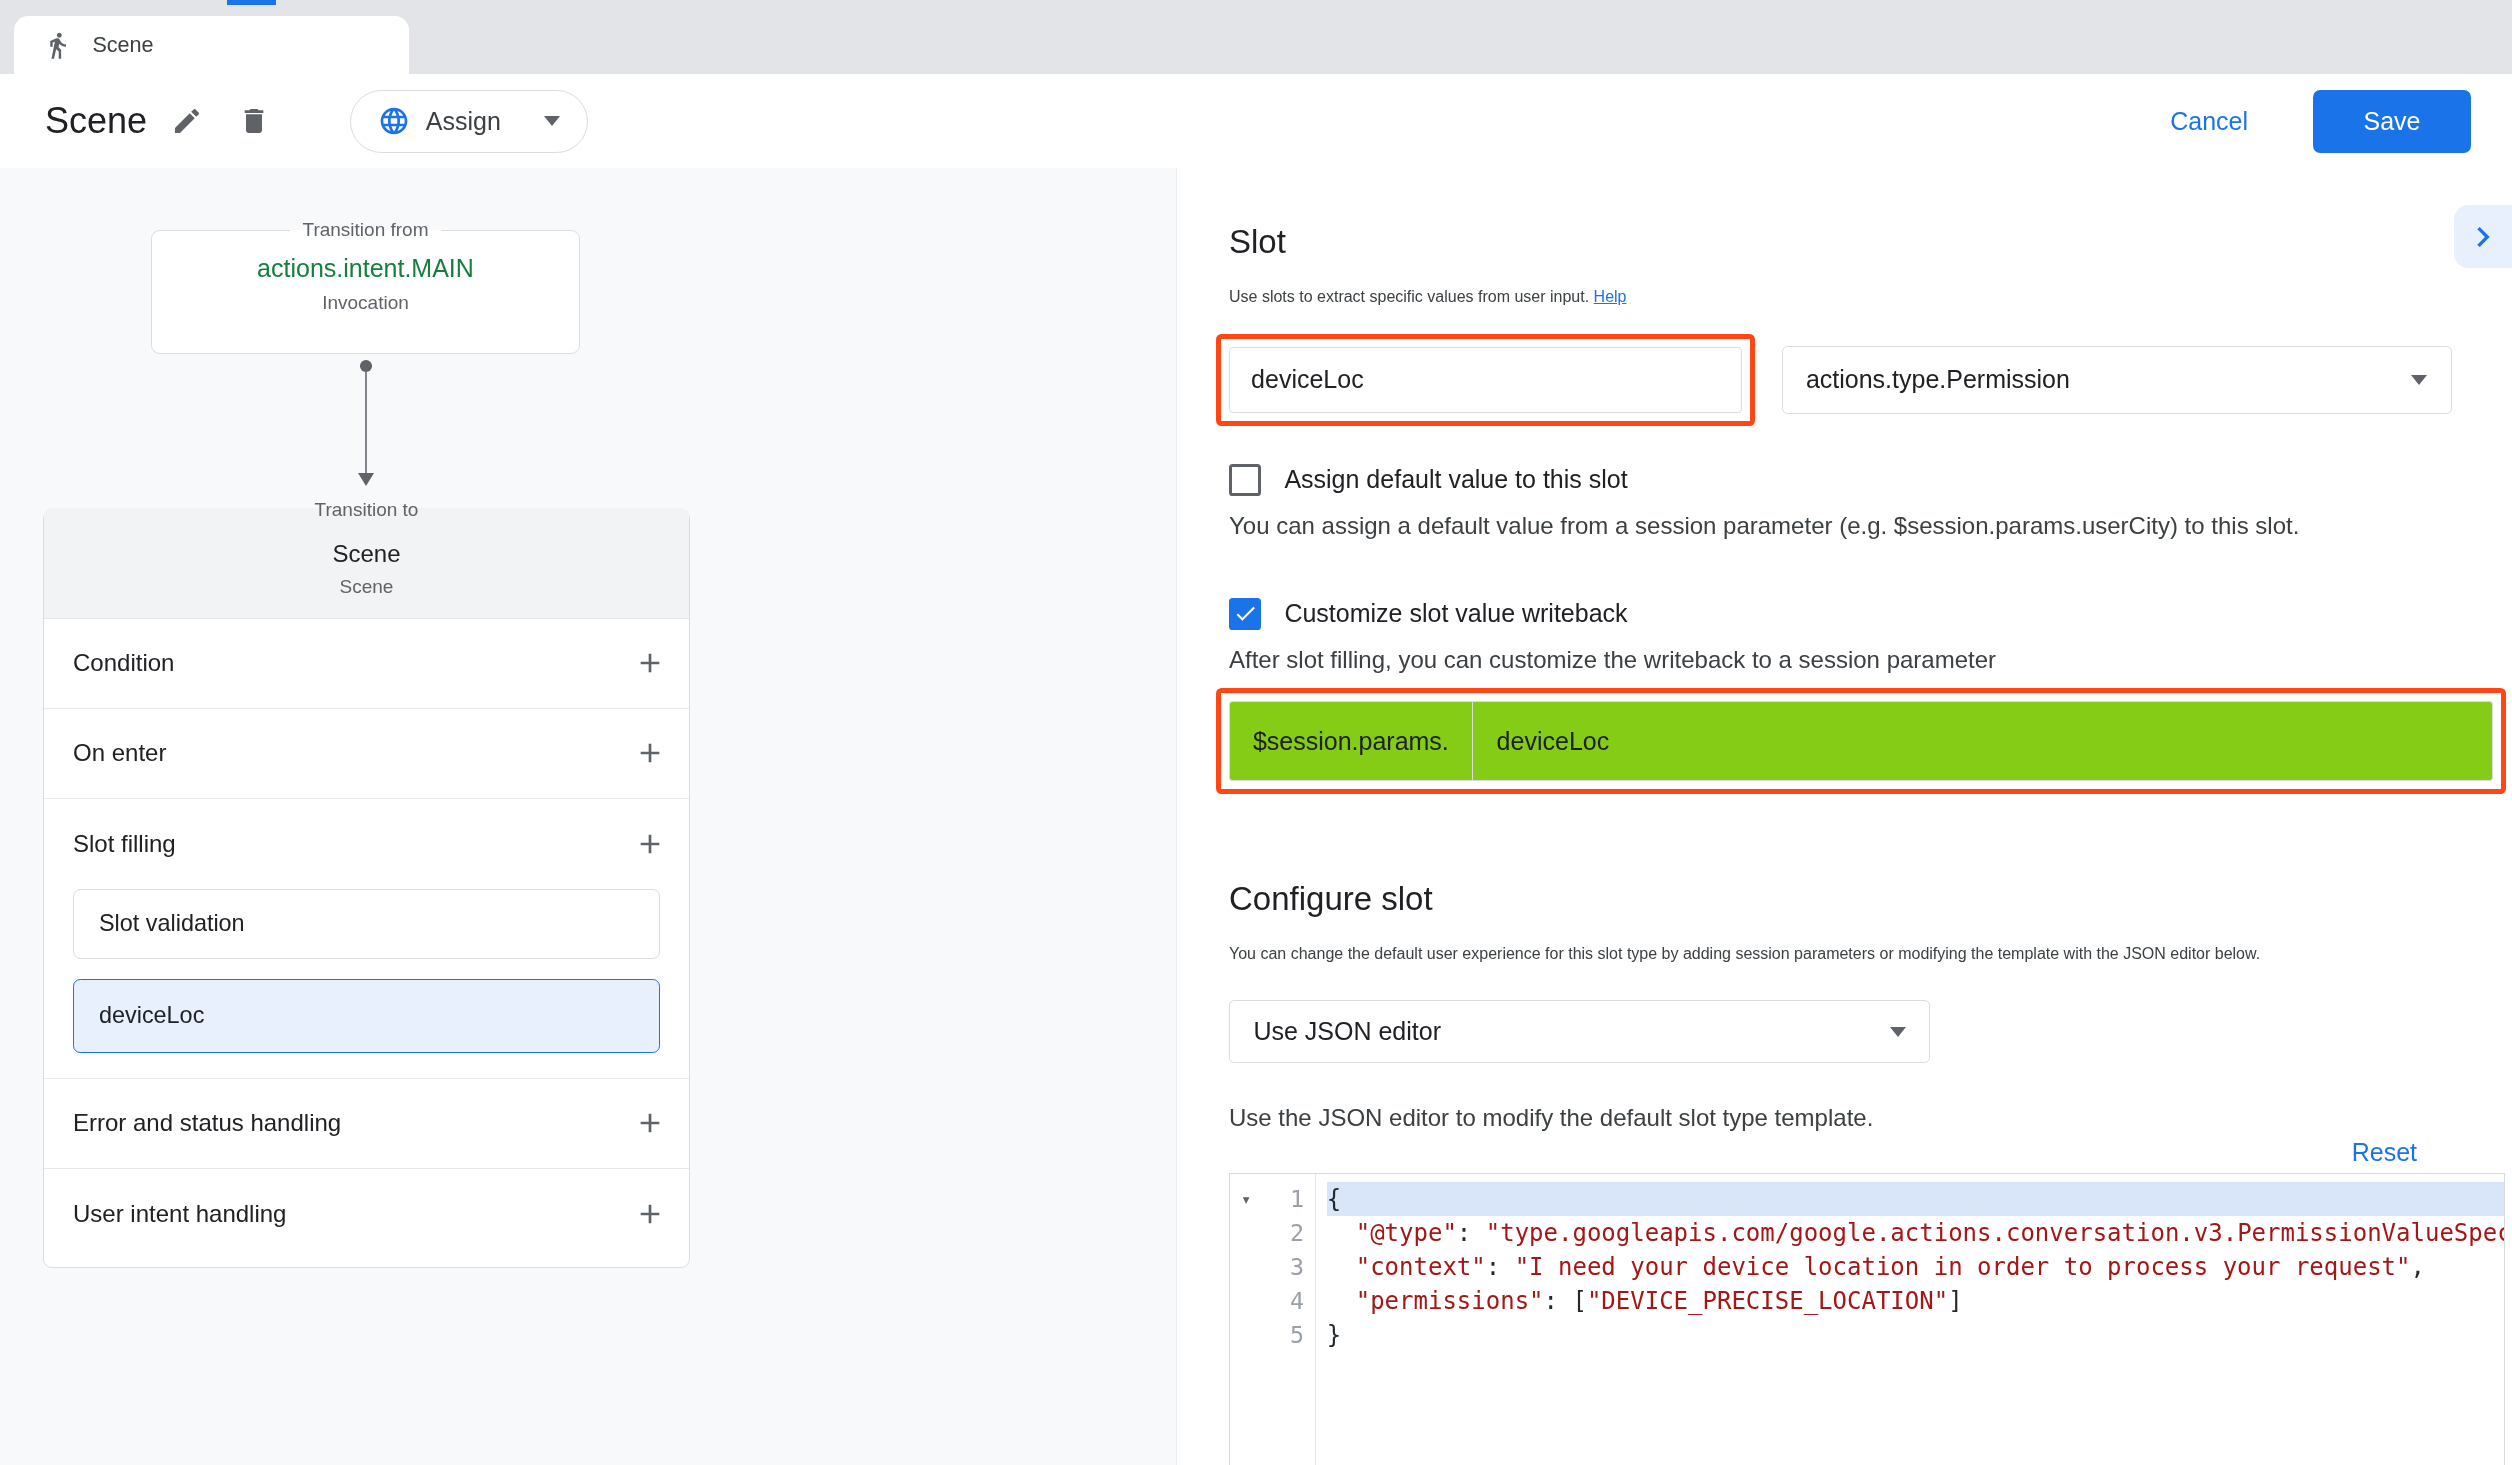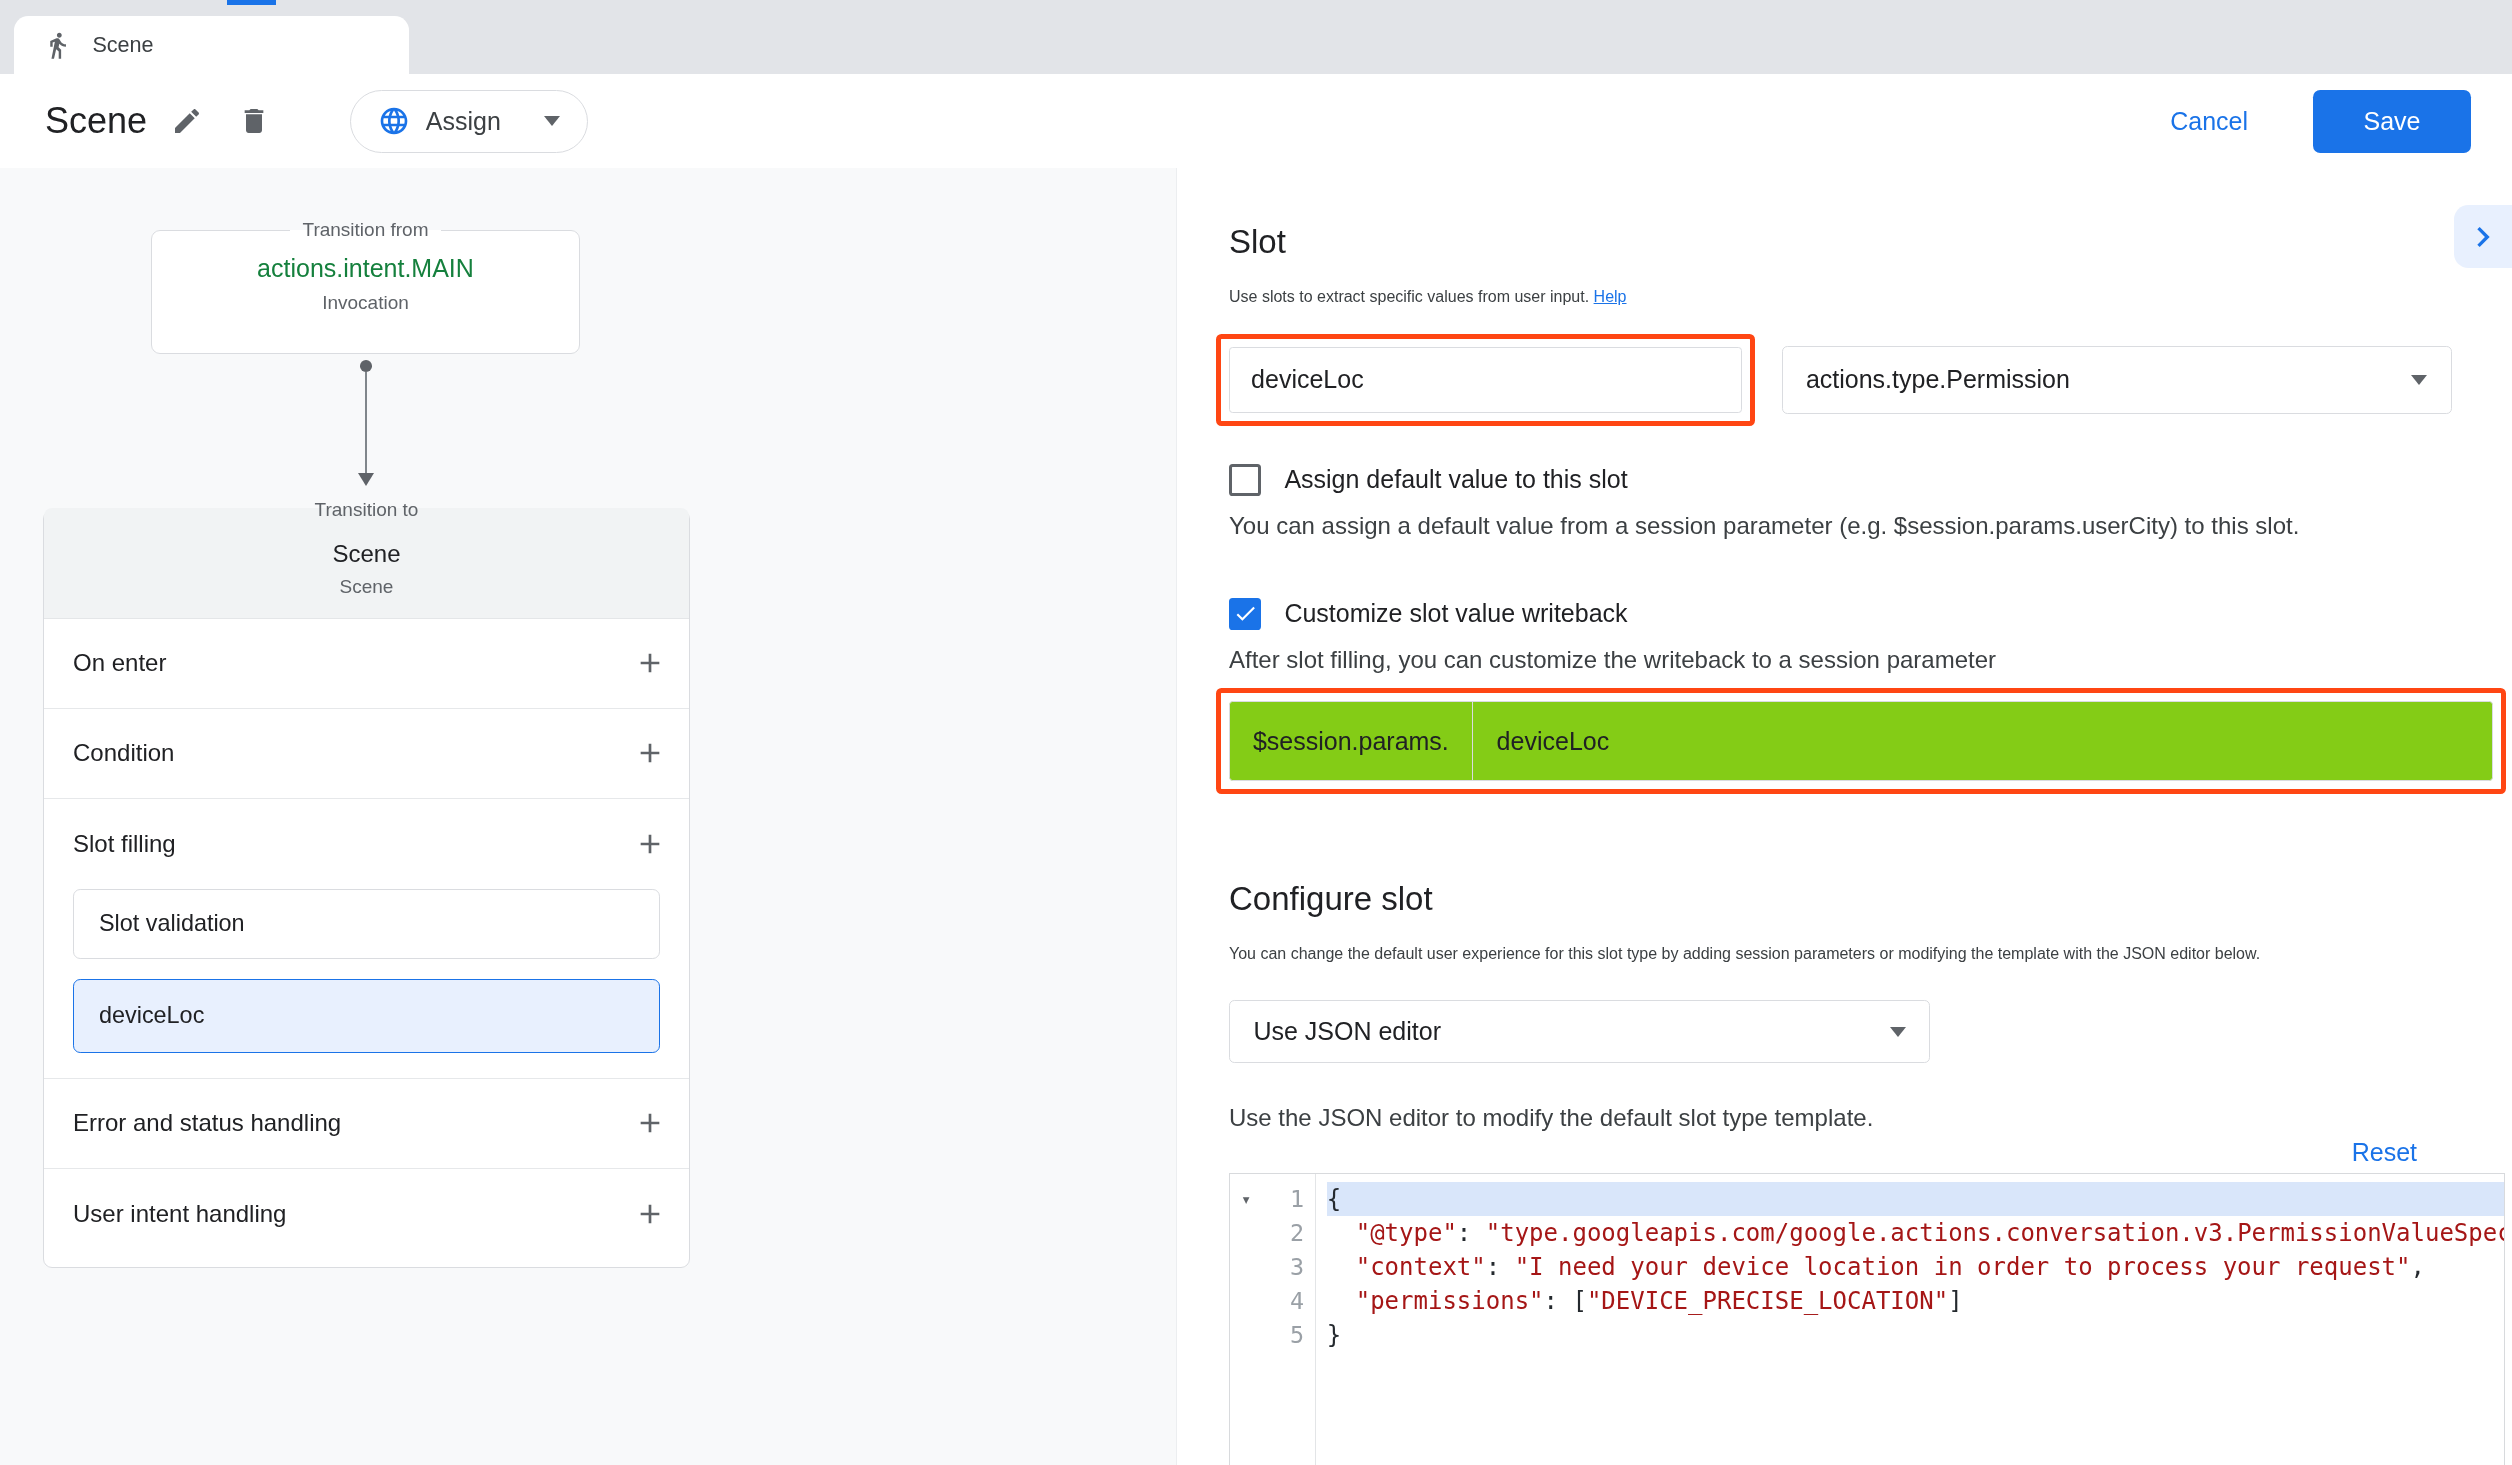--- a/index.html
+++ b/index.html
@@ -202,30 +202,30 @@
     </div>
 
     <fieldset class="flow-box box-to">
       <legend>Transition to</legend>
       <div class="to-header">
         <div class="to-title">Scene</div>
         <div class="to-sub">Scene</div>
       </div>
 
       <div class="srow">
-        <span>On enter</span>
+        <span>Condition</span>
         <span>
           <svg width="32" height="32" viewBox="0 0 24 24" fill="#5f6368">
               <path d="M19 13h-6v6h-2v-6H5v-2h6V5h2v6h6v2z"></path>
             </svg>
         </span>
       </div>
 
       <div class="srow">
-        <span>Condition</span>
+        <span>On enter</span>
         <span>
           <svg width="32" height="32" viewBox="0 0 24 24" fill="#5f6368">
               <path d="M19 13h-6v6h-2v-6H5v-2h6V5h2v6h6v2z"></path>
             </svg>
         </span>
       </div>
 
       <div class="slot-section">
         <div class="srow noborder">
           <span>Slot filling</span>

